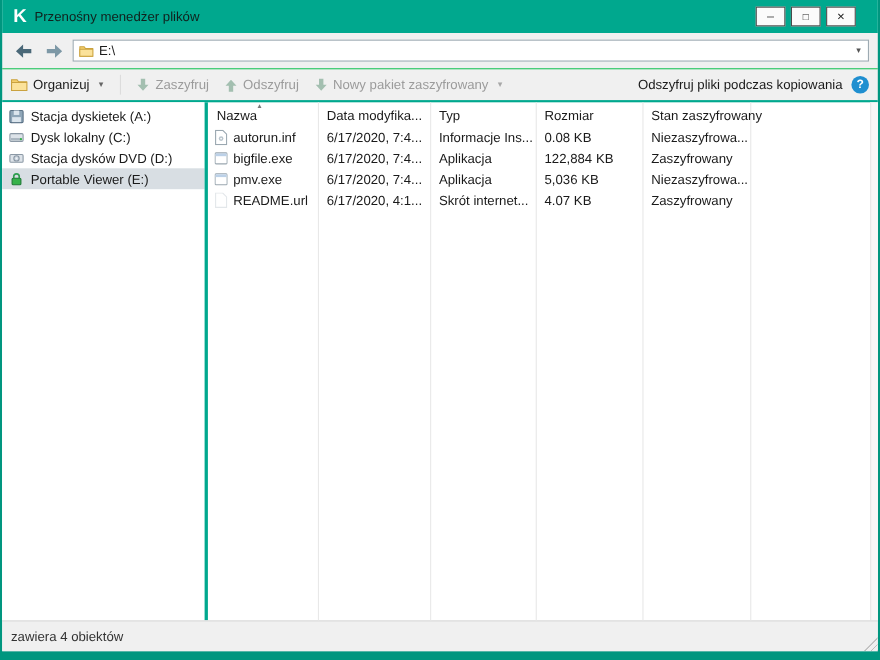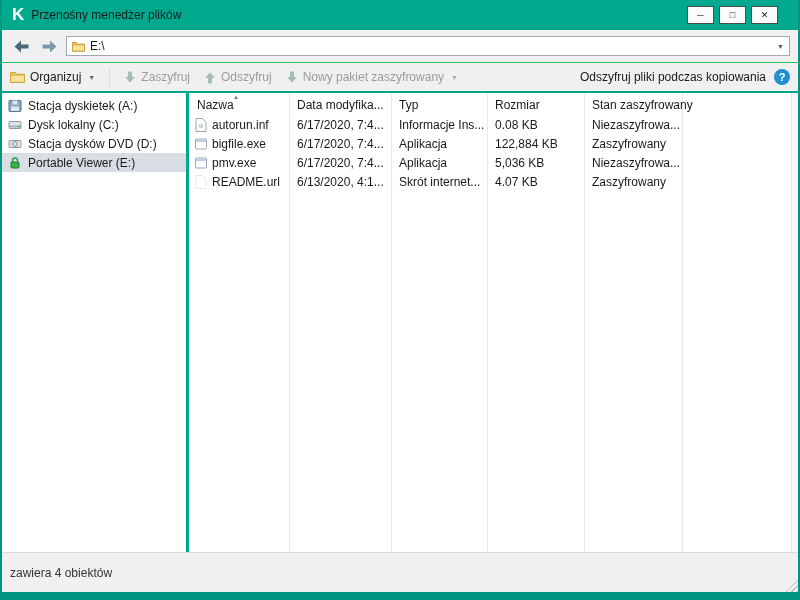--- a/index.html
+++ b/index.html
@@ -52,21 +52,21 @@
   .hcell { display:flex; align-items:flex-end; padding:0 0 3px 8px; position:relative; white-space:nowrap; }
   .sort { position:absolute; top:1px; left:44px; font-size:6px; color:#777; }
   .list-row { height:19px; }
   .cell { display:flex; align-items:center; padding-left:8px; white-space:nowrap; overflow:hidden; }
   .name-cell { gap:5px; padding-left:6px; }
   .ficon { display:flex; align-items:center; flex:0 0 auto; }
 
   .scroll-strip { width:7px; background:#f7f7f7; border-left:1px solid #e6e6e6; flex:0 0 auto; }
 
   
-  .statusbar { height:40px; background:#f0f0f0; border-top:1px solid #d9d9d9; display:flex; align-items:center;
+  .statusbar { height:28px; background:#f0f0f0; border-top:1px solid #d9d9d9; display:flex; align-items:center;
                padding:0 0 0 8px; color:#333; font-size:12px; flex:0 0 auto; }
   .grip { width:13px; height:13px; margin-left:auto; margin-top:auto;
           background:repeating-linear-gradient(-45deg, #bdbdbd 0 1px, transparent 1px 4px);
           clip-path:polygon(100% 0, 100% 100%, 0 100%); }
 </style>
 </head>
 <body>
 
 <div class="window">
 
@@ -265,21 +265,21 @@
 
       <div class="grid list-row">
         <div class="cell name-cell">
           <span class="ficon">
             <svg width="12" height="14" viewBox="0 0 12 14">
                 <path d="M1 0.5 h6.5 l3.5 3.5 v9.5 h-10 z" fill="#fff" stroke="#e3e7ea"></path>
               </svg>
           </span>
           <span>README.url</span>
         </div>
-        <div class="cell">6/13/2020, 4:1...</div>
+        <div class="cell">6/17/2020, 4:1...</div>
         <div class="cell">Skrót internet...</div>
         <div class="cell">4.07 KB</div>
         <div class="cell">Zaszyfrowany</div>
         <div class="cell"></div>
       </div>
     </div>
 
     <div class="scroll-strip"></div>
   </div>
 

